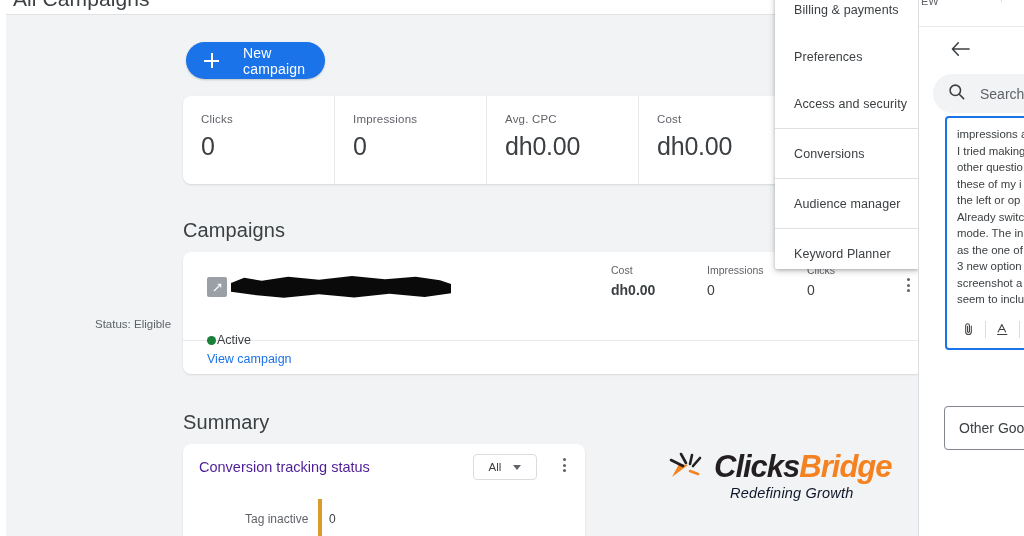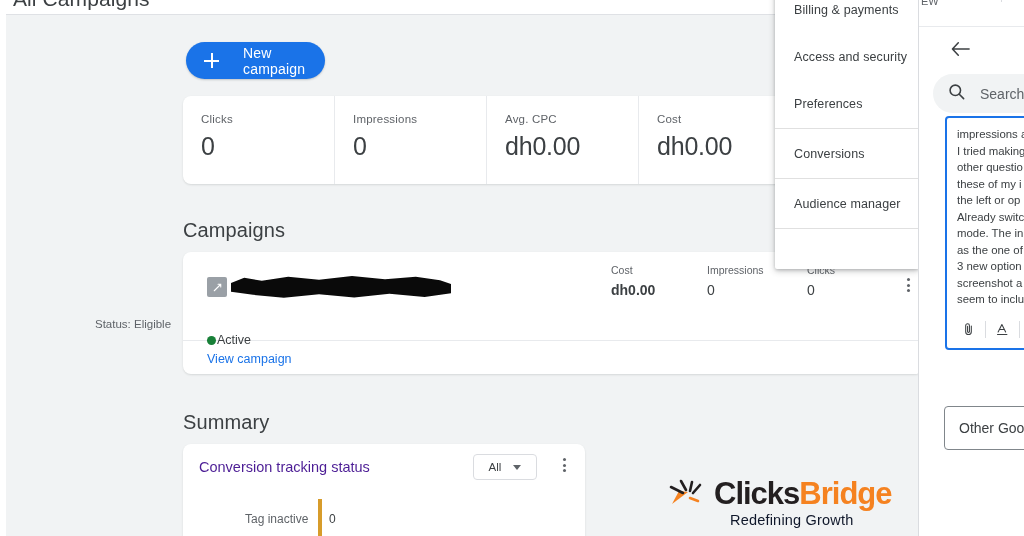--- a/index.html
+++ b/index.html
@@ -115,21 +115,21 @@
     border-top: 5px solid #5f6368;
   }
   .summary-kebab { position: absolute; right: 18px; top: 14px; }
   .kebab { width: 4px; display: flex; flex-direction: column; gap: 2.5px; cursor: pointer; }
   .kebab i { width: 3px; height: 3px; border-radius: 50%; background: #5f6368; display: block; }
   .tag-label { position: absolute; left: 62px; top: 68px; font-size: 12px; color: #5f6368; }
   .tag-bar { position: absolute; left: 135px; top: 55px; width: 4px; height: 56px; background: #d79c2b; }
   .tag-count { position: absolute; left: 146px; top: 68px; font-size: 12px; color: #3c4043; }
 
   
-  .brand-logo { position: absolute; left: 668px; top: 476px; width: 236px; height: 54px; }
+  .brand-logo { position: absolute; left: 668px; top: 449px; width: 236px; height: 54px; font-style: italic; }
   .brand-main { position: absolute; left: 46px; top: 0; font-size: 31px; font-weight: bold; letter-spacing: -1px; white-space: nowrap; }
   .brand-main .b1 { color: #231f20; }
   .brand-main .b2 { color: #f58220; }
   .brand-tag { position: absolute; left: 62px; top: 36px; font-size: 14.5px; color: #0f172a; letter-spacing: .2px; }
   .brand-mark { position: absolute; left: 0; top: 2px; width: 46px; height: 34px; }
 
   
   .account-menu {
     position: absolute; left: 775px; top: -14px; width: 144px; height: 283px;
     background: #fff; border-radius: 2px; z-index: 30;
@@ -308,27 +308,28 @@
         </svg>
       </div>
       <div class="brand-main">
         <span class="b1">Clicks</span><span class="b2">Bridge</span>
       </div>
       <div class="brand-tag">Redefining Growth</div>
     </div>
 
     <div class="account-menu">
       <div class="menu-item">Billing &amp; payments</div>
+      <div class="menu-item">Preferences</div>
       <div class="menu-item">Access and security</div>
-      <div class="menu-item">Preferences</div>
       <div class="menu-div"></div>
       <div class="menu-item">Conversions</div>
       <div class="menu-div"></div>
       <div class="menu-item">Audience manager</div>
       <div class="menu-div"></div>
+      <div class="menu-item">Keyword Planner</div>
     </div>
 
   </div>
 
   <div id="support-panel">
     <div class="panel-toprow">
 
       <div class="dr-dec">
         
       </div>

